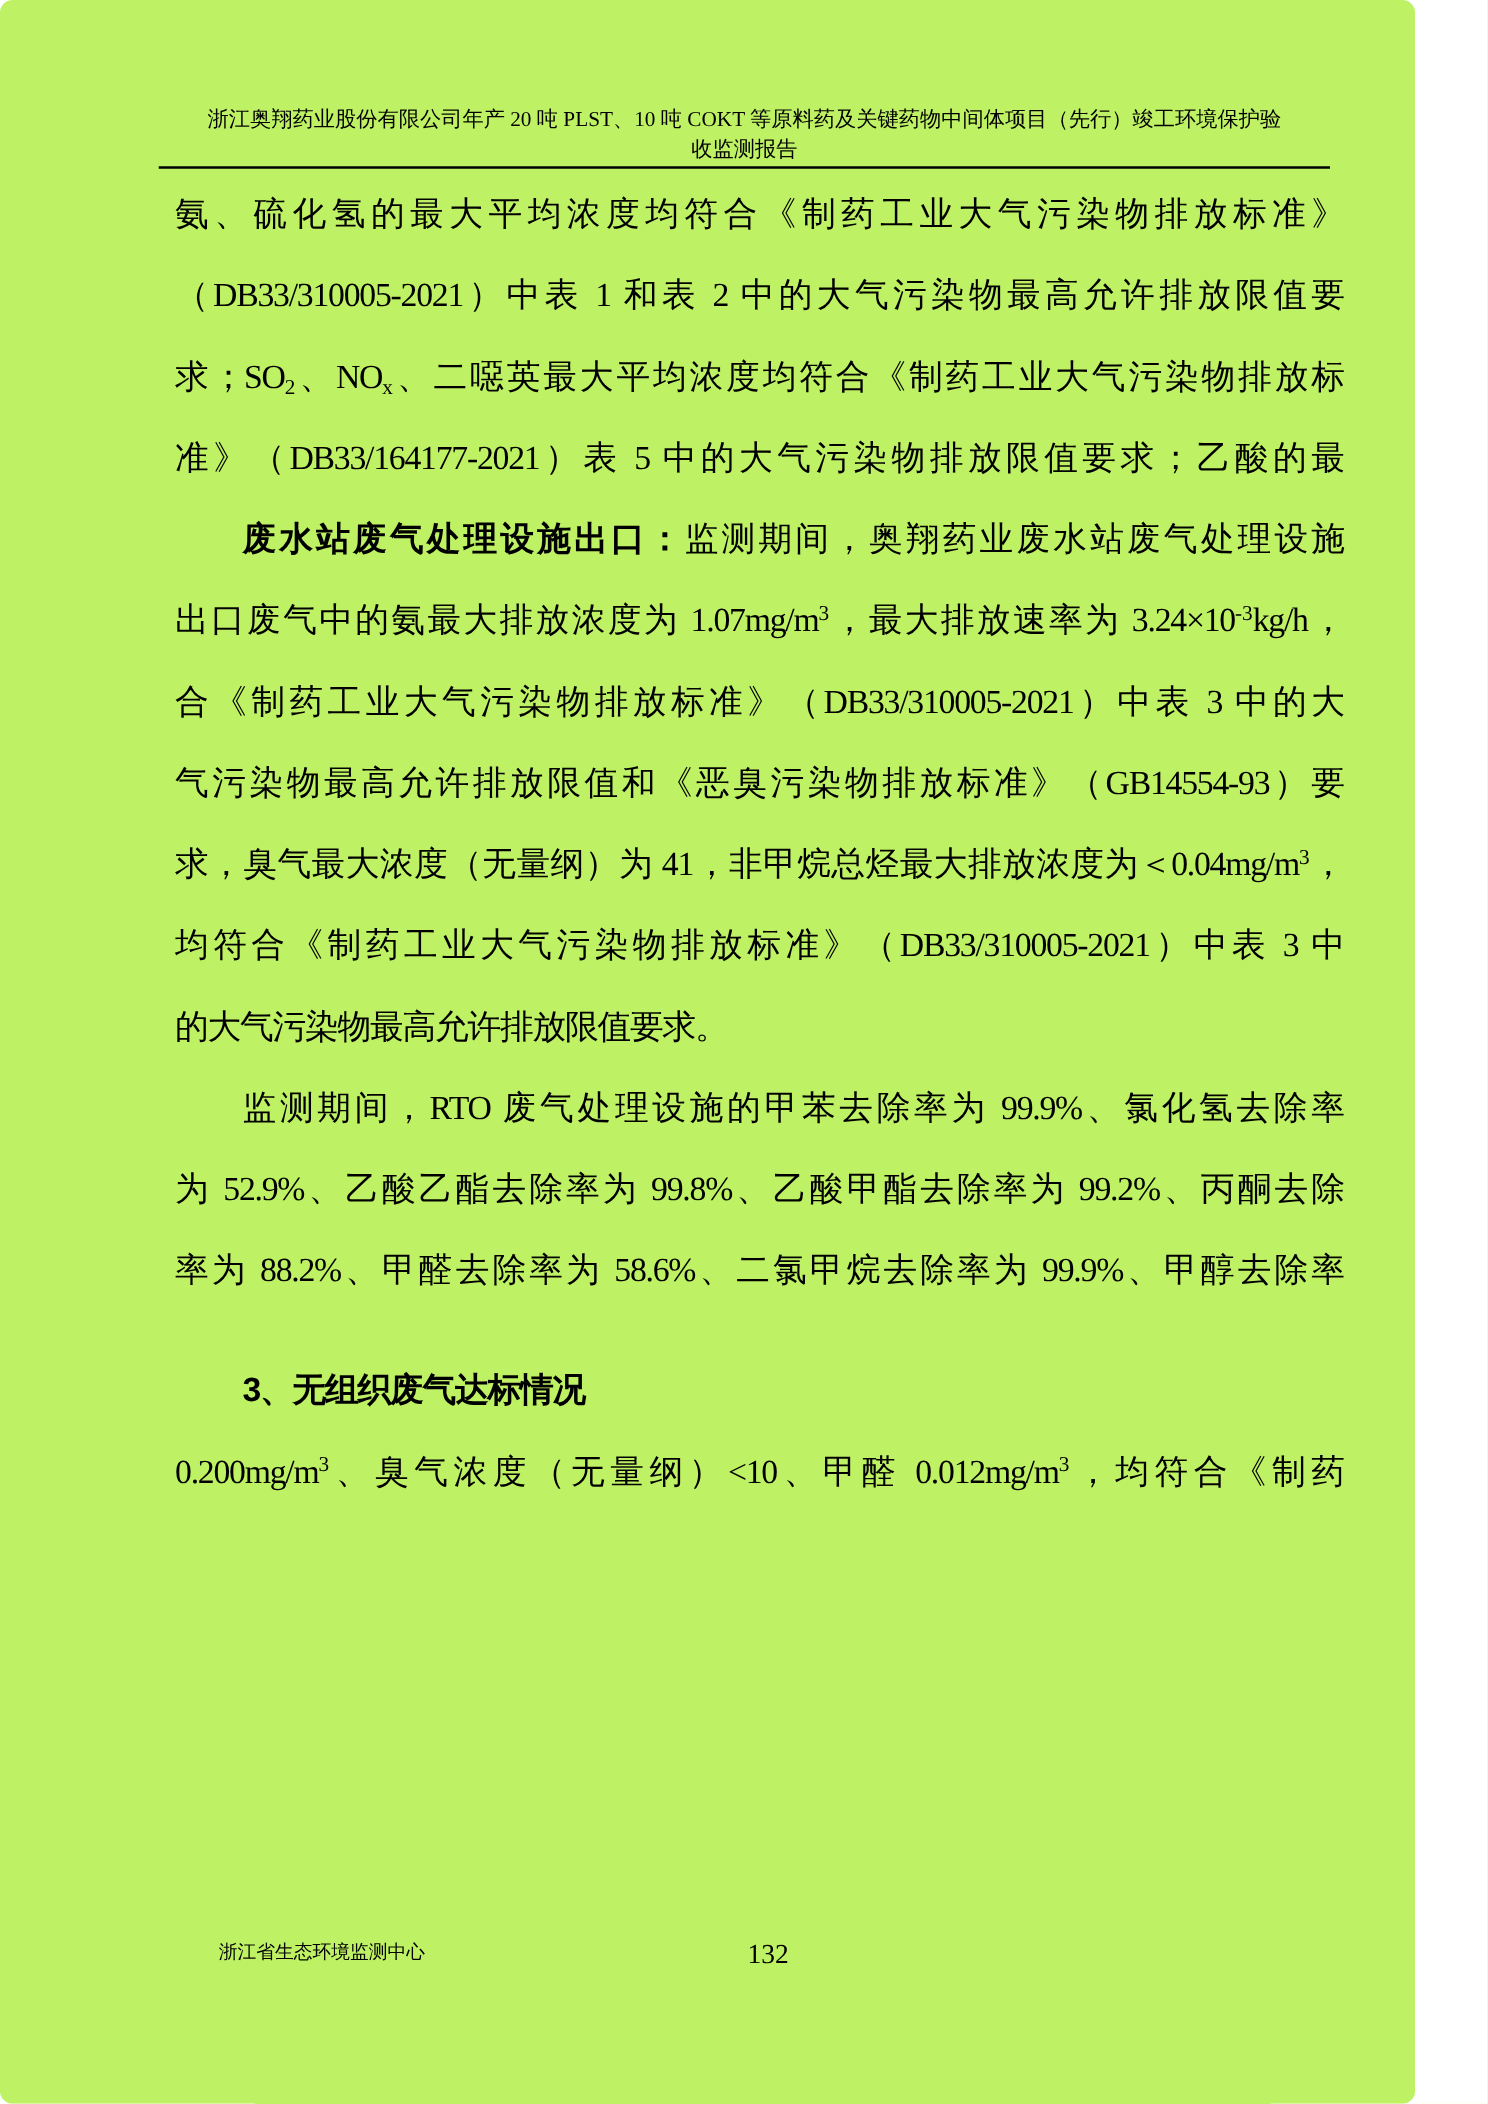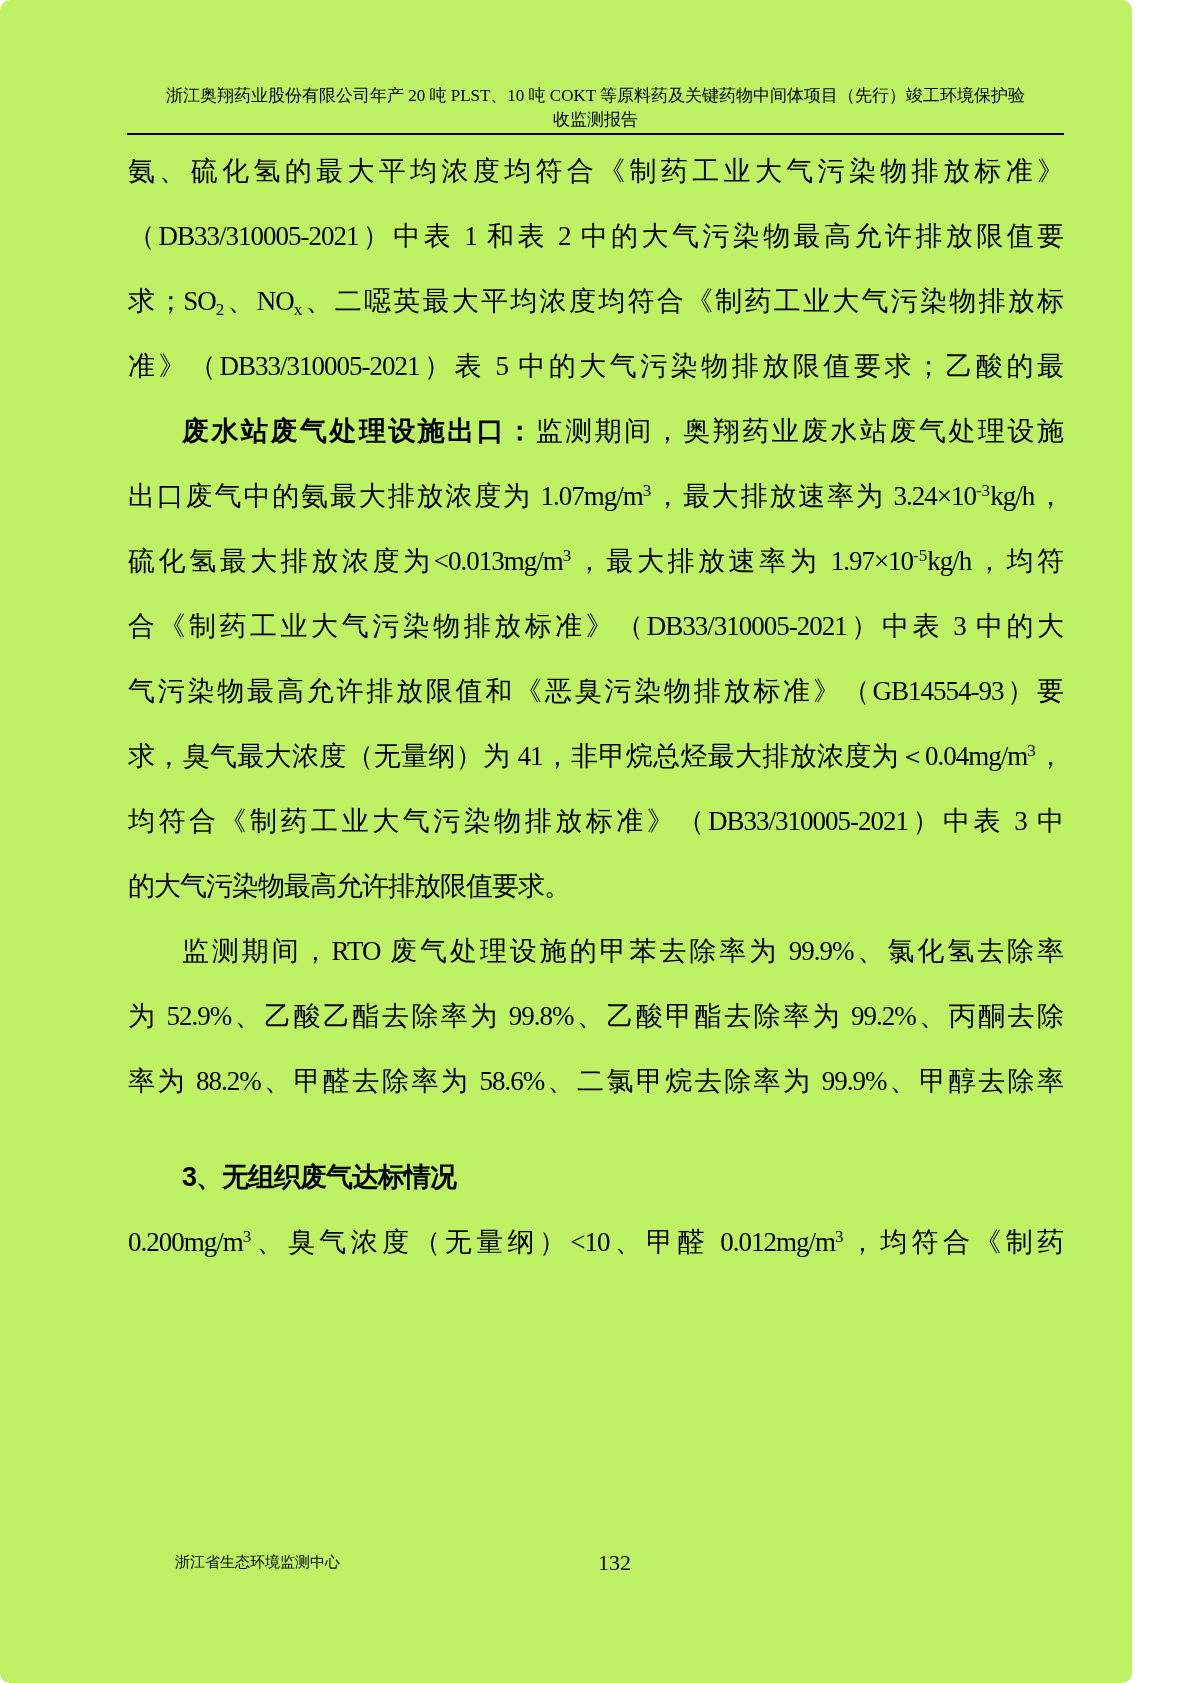--- a/index.html
+++ b/index.html
@@ -31,21 +31,21 @@
     position: absolute;
     left: 127px;
     top: 133px;
     width: 937px;
     height: 2px;
     background: #000000;
   }
   
   .doc-body {
     position: absolute;
-    left: 128px;
+    left: 140px;
     top: 139px;
     width: 935px;
     font-size: 27px;
   }
   .line {
     height: 65px;
     line-height: 65px;
     letter-spacing: -1px;
     white-space: normal;
   }
@@ -97,24 +97,23 @@
   <div class="header">
     <div>浙江奥翔药业股份有限公司年产 20 吨 PLST、10 吨 COKT 等原料药及关键药物中间体项目（先行）竣工环境保护验</div>
     <div>收监测报告</div>
   </div>
   <div class="header-rule"></div>
 
   <div class="doc-body" id="doc-body">
       <div class="line just"><span>氨、硫化氢的最大平均浓度均符合《制药工业大气污染物排放标准》</span></div>
       <div class="line just"><span>（DB33/310005-2021）中表 1 和表 2 中的大气污染物最高允许排放限值要</span></div>
       <div class="line just"><span>求；SO</span><span class="sub">2</span><span>、NO</span><span class="sub">x</span><span>、二噁英最大平均浓度均符合《制药工业大气污染物排放标</span></div>
-      <div class="line just"><span>准》（DB33/310005-2021）表 5 中的大气污染物排放限值要求；乙酸的最</span></div>
+      <div class="line just"><span>准》（DB33/164177-2021）表 5 中的大气污染物排放限值要求；乙酸的最</span></div>
       <div class="line just indent"><span class="bold-hei">废水站废气处理设施出口：</span><span>监测期间，奥翔药业废水站废气处理设施</span></div>
       <div class="line just"><span>出口废气中的氨最大排放浓度为 1.07mg/m</span><span class="sup">3</span><span>，最大排放速率为 3.24×10</span><span class="sup">-3</span><span>kg/h，</span></div>
-      <div class="line just"><span>硫化氢最大排放浓度为&lt;0.013mg/m</span><span class="sup">3</span><span>，最大排放速率为 1.97×10</span><span class="sup">-5</span><span>kg/h，均符</span></div>
       <div class="line just"><span>合《制药工业大气污染物排放标准》（DB33/310005-2021）中表 3 中的大</span></div>
       <div class="line just"><span>气污染物最高允许排放限值和《恶臭污染物排放标准》（GB14554-93）要</span></div>
       <div class="line just"><span>求，臭气最大浓度（无量纲）为 41，非甲烷总烃最大排放浓度为＜0.04mg/m</span><span class="sup">3</span><span>，</span></div>
       <div class="line just"><span>均符合《制药工业大气污染物排放标准》（DB33/310005-2021）中表 3 中</span></div>
       <div class="line"><span>的大气污染物最高允许排放限值要求。</span></div>
       <div class="line just indent"><span>监测期间，RTO 废气处理设施的甲苯去除率为 99.9%、氯化氢去除率</span></div>
       <div class="line just"><span>为 52.9%、乙酸乙酯去除率为 99.8%、乙酸甲酯去除率为 99.2%、丙酮去除</span></div>
       <div class="line just"><span>率为 88.2%、甲醛去除率为 58.6%、二氯甲烷去除率为 99.9%、甲醇去除率</span></div>
       <div class="line indent heading"><span>3、无组织废气达标情况</span></div>
       <div class="line just"><span>0.200mg/m</span><span class="sup">3</span><span>、臭气浓度（无量纲）&lt;10、甲醛 0.012mg/m</span><span class="sup">3</span><span>，均符合《制药</span></div>

